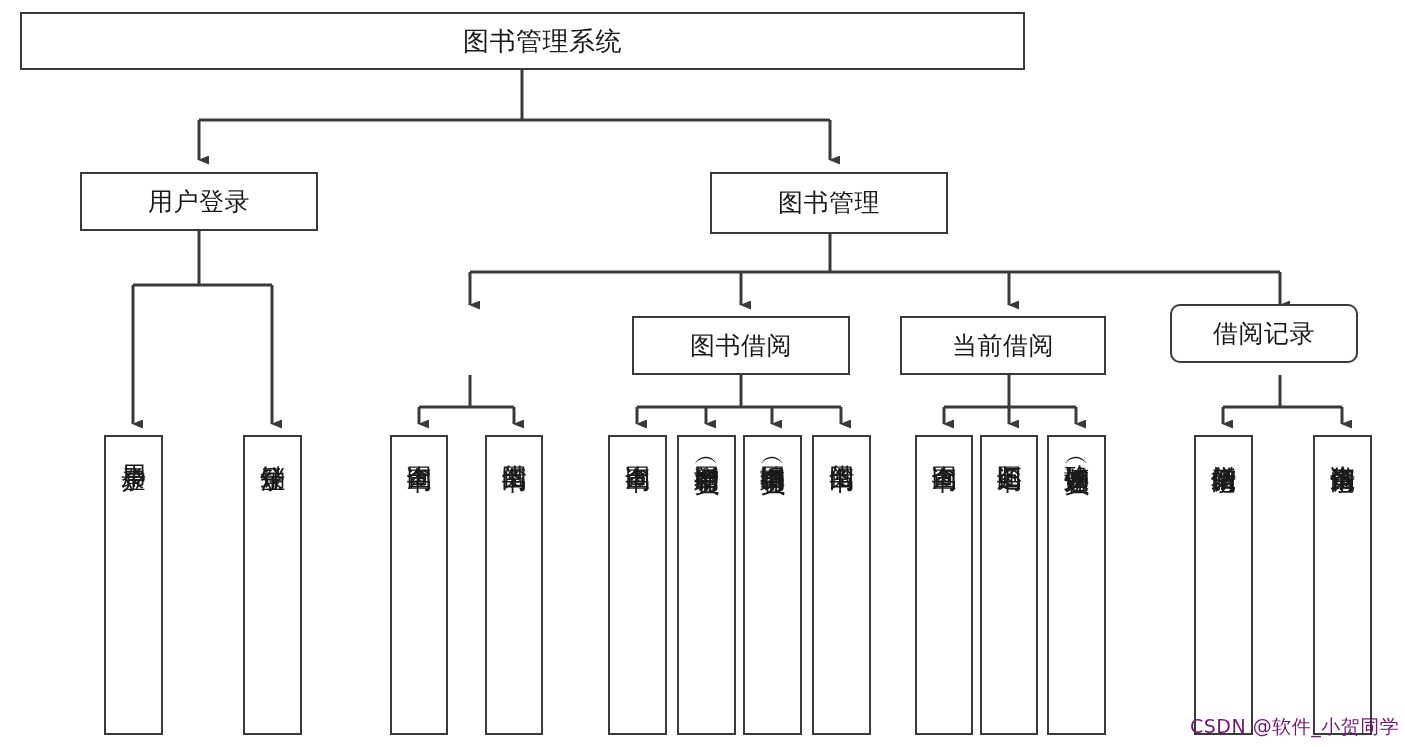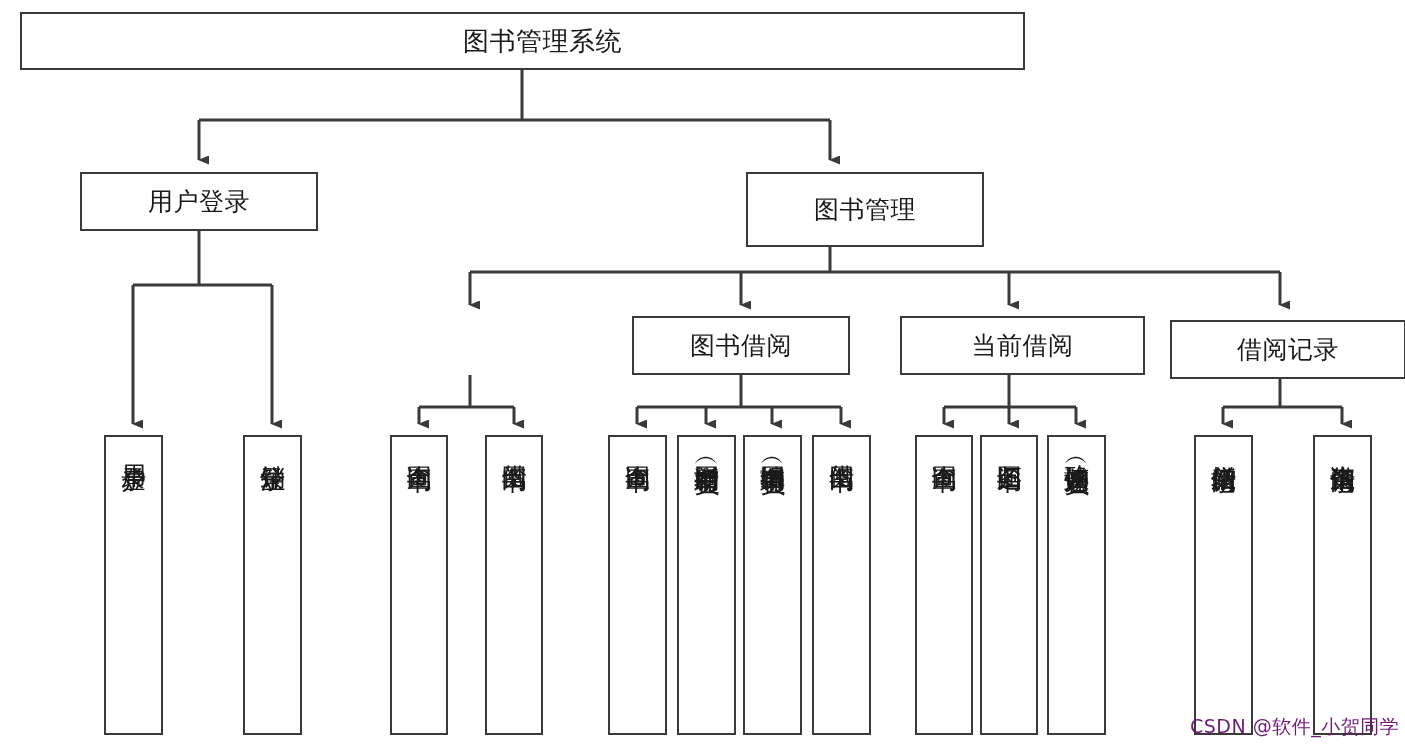--- a/index.html
+++ b/index.html
@@ -121,38 +121,38 @@
   </svg>
 
   <div class="node horiz root" style="left:20px; top:12px; width:1005px; height:58px;padding-left:40px;">
     <span class="label">图书管理系统</span>
   </div>
 
   <div class="node horiz" style="left:80px; top:172px; width:238px; height:59px;">
     <span class="label">用户登录</span>
   </div>
 
-  <div class="node horiz" style="left:710px; top:172px; width:238px; height:75px;margin-left:36px;">
+  <div class="node horiz" style="left:710px; top:172px; width:238px; height:62px;">
     <span class="label">图书管理</span>
   </div>
 
   <div class="node vert" style="left:104px; top:435px; width:59px; height:300px;">
     <span class="label">用户登录</span>
   </div>
   <div class="node vert" style="left:243px; top:435px; width:59px; height:300px;">
     <span class="label">注销登录</span>
   </div>
 
   <div class="node horiz" style="left:632px; top:316px; width:218px; height:59px;">
     <span class="label">图书借阅</span>
   </div>
-  <div class="node horiz" style="left:900px; top:316px; width:245px; height:59px;">
+  <div class="node horiz" style="left:900px; top:316px; width:206px; height:59px;">
     <span class="label">当前借阅</span>
   </div>
-  <div class="node horiz" style="left:1170px; top:320px; width:236px; height:59px;">
+  <div class="node horiz" style="left:1170px; top:304px; width:188px; height:59px;border-radius:10px;">
     <span class="label">借阅记录</span>
   </div>
 
   <div class="node vert" style="left:390px; top:435px; width:58px; height:300px;">
     <span class="label">查询图书</span>
   </div>
   <div class="node vert" style="left:485px; top:435px; width:58px; height:300px;">
     <span class="label">借阅图书</span>
   </div>
 

